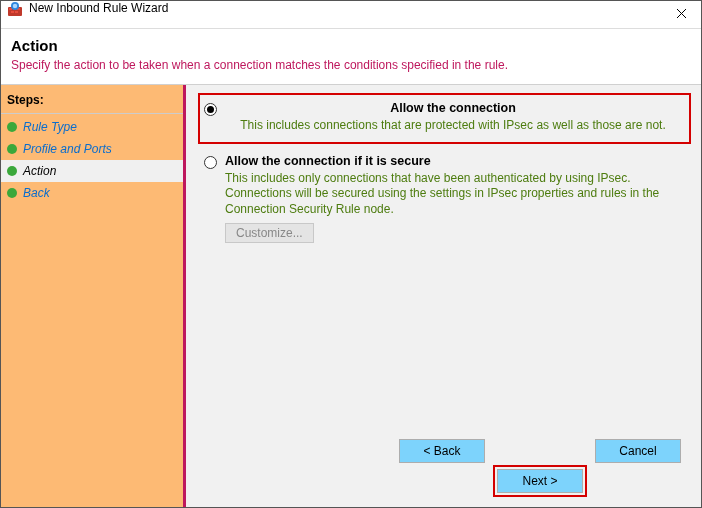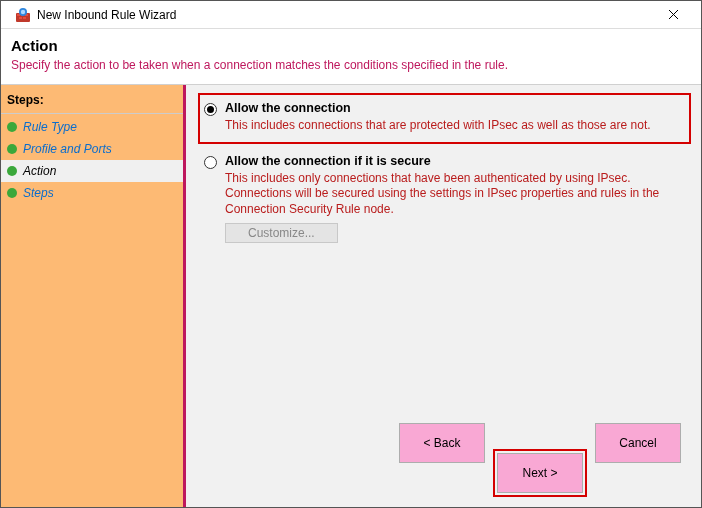--- a/index.html
+++ b/index.html
@@ -12,23 +12,23 @@
     background: #fff;
     border: 1px solid #555;
     display: flex;
     flex-direction: column;
     overflow: hidden;
   }
 
   
   .titlebar {
     display: flex;
-    align-items: center;
+    align-items: flex-start;
     height: 28px;
-    padding: 0 14px;
+    padding: 0 6px;
     background: #fff;
     border-bottom: 1px solid #ddd;
   }
   .titlebar .app-icon {
     width: 16px; height: 16px; margin-right: 6px;
     display: inline-flex; align-items: center; justify-content: center;
   }
   .titlebar .title { font-size: 12px; color: #000; }
   .titlebar .spacer { flex: 1; }
   .titlebar .close {
@@ -121,52 +121,53 @@
   }
   .radio.checked::after {
     content:"";
     position:absolute; top:2px; left:2px;
     width:7px; height:7px; border-radius:50%;
     background:#000;
   }
   .option-text { flex:1; }
   .option-title { font-weight: bold; font-size: 12.5px; color:#000; }
   .option-desc {
-    font-size: 12px; color:#b91c1c;
+    font-size: 12px; color:#4d7c0f;
     margin: 2px 0 0 21px;
     line-height: 1.3;
   }
 
   .highlight-first {
     border: 2px solid #d40000;
     padding: 6px 8px 8px 4px;
     margin: -6px -8px 10px -6px;
+    text-align: center;
   }
 
   .customize-btn {
     display:inline-block;
     margin: 6px 0 0 21px;
-    padding: 2px 22px;
+    padding: 2px 10px;
     font-size: 12px;
     color:#888;
     background:#e4e4e4;
     border:1px solid #c8c8c8;
   }
 
   
   .footer {
     margin-top: auto;
     display: flex;
     justify-content: flex-end;
     gap: 6px;
     padding-top: 10px;
   }
   .btn {
-    width: 86px; height: 40px;
-    background: #f9a8d4;
+    width: 86px; height: 24px;
+    background: #7dd3fc;
     border: 1px solid #adadad;
     font-size: 12px;
     display:flex; align-items:center; justify-content:center;
     color:#000;
   }
   .btn-wrap-highlight {
     border: 2px solid #d40000;
     padding: 2px;
     margin-top: 30px;
   }
@@ -214,21 +215,21 @@
     <div class="step-item">
       <span class="bullet"></span>
       <span class="label">Profile and Ports</span>
     </div>
     <div class="step-item active">
       <span class="bullet"></span>
       <span class="label">Action</span>
     </div>
     <div class="step-item">
       <span class="bullet"></span>
-      <span class="label">Steps</span>
+      <span class="label">Back</span>
     </div>
   </div>
 
   <div class="main">
 
     <div class="highlight-first">
       <div class="option-row">
         <span class="radio checked"></span>
         <div class="option-text">
           <div class="option-title">Allow the connection</div>

